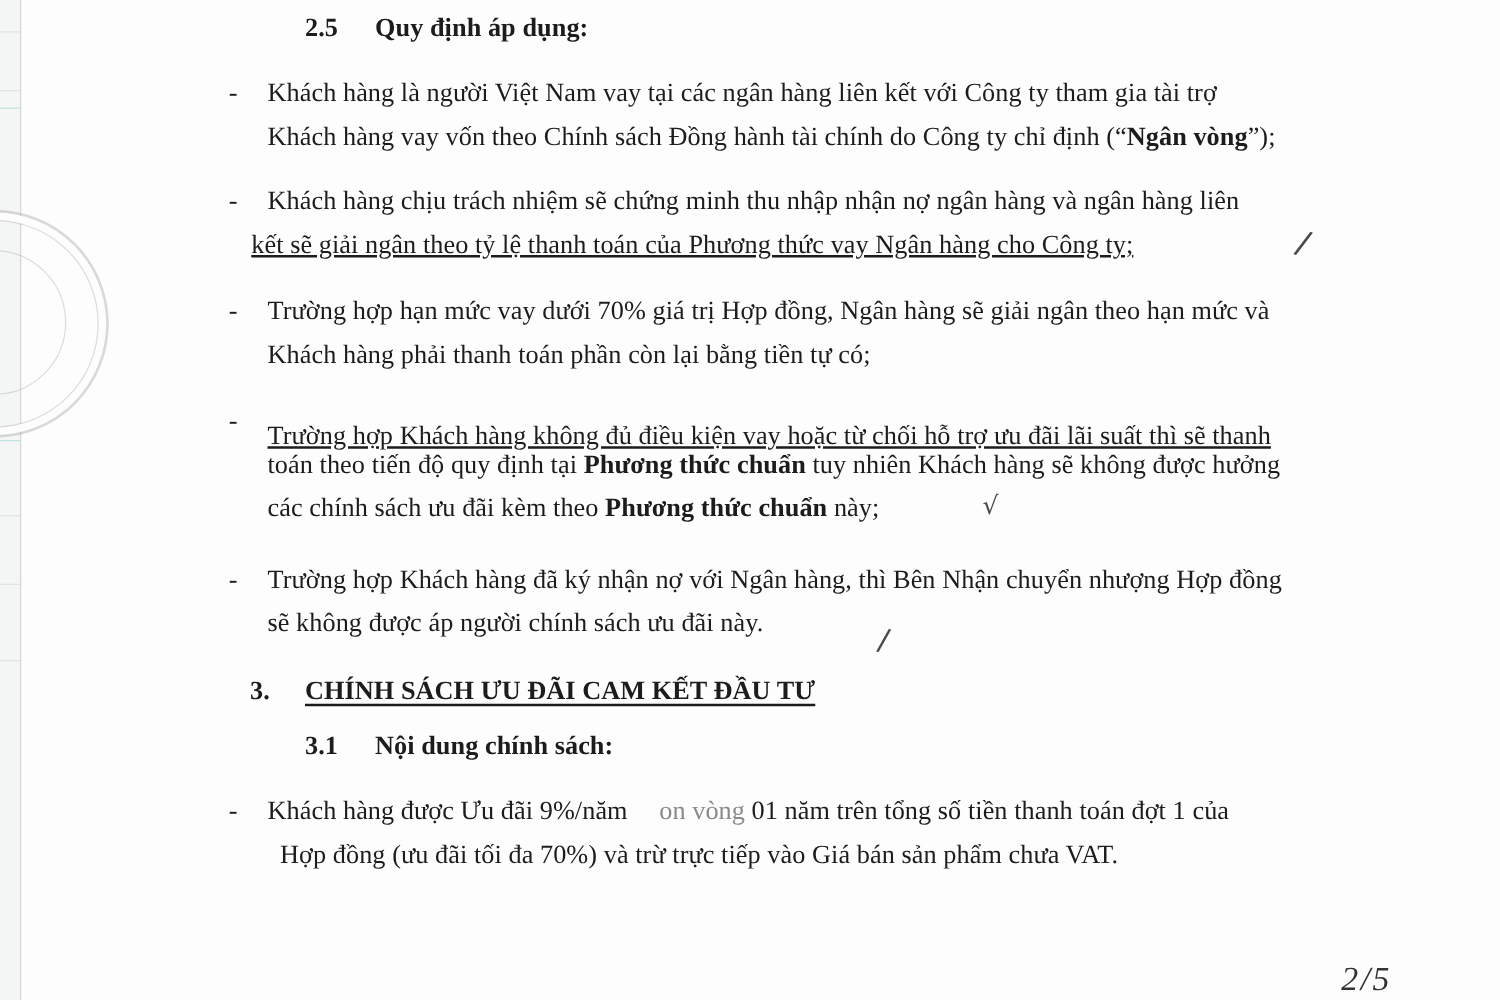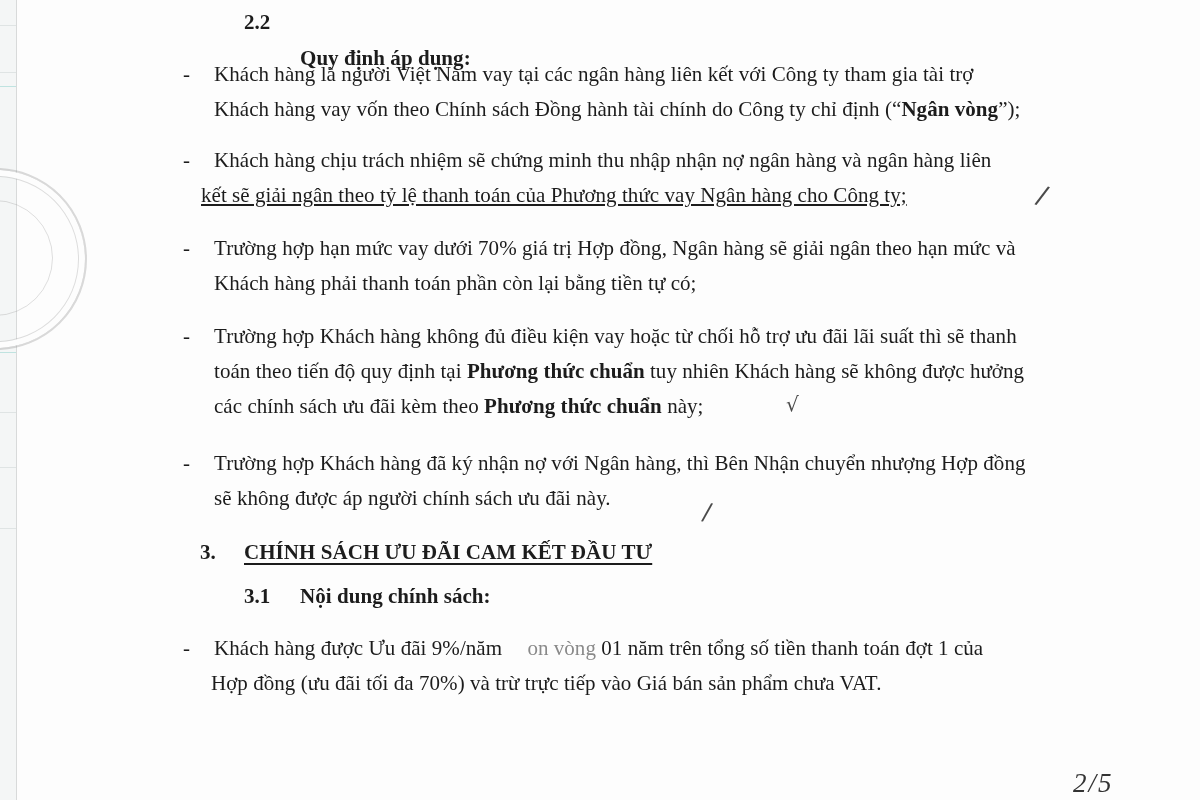--- a/index.html
+++ b/index.html
@@ -41,40 +41,40 @@
   <div class="tick" style="top:72px"></div>
   <div class="tick teal" style="top:86px"></div>
   <div class="tick teal" style="top:352px"></div>
   <div class="tick" style="top:412px"></div>
   <div class="tick" style="top:467px"></div>
   <div class="tick" style="top:528px"></div>
 </div>
 
 <div class="stamp"></div>
 
-<div class="heading-num" style="left:244px; top:10px;">2.2</div>
-<div class="line bold" style="left:300px; top:10px;margin-top:36px;">Quy định áp dụng:</div>
+<div class="heading-num" style="left:244px; top:10px;">2.5</div>
+<div class="line bold" style="left:300px; top:10px;">Quy định áp dụng:</div>
 
 <div class="dash" style="top:62px;">-</div>
 <div class="line" style="left:214px; top:62px;">Khách hàng là người Việt Nam vay tại các ngân hàng liên kết với Công ty tham gia tài trợ</div>
 <div class="line" style="left:214px; top:97px;">
   <span>Khách hàng vay vốn theo Chính sách Đồng hành tài chính do Công ty chỉ định (“</span><span class="bold">Ngân vòng</span><span>”);</span>
 </div>
 
 <div class="dash" style="top:148px;">-</div>
 <div class="line" style="left:214px; top:148px;">Khách hàng chịu trách nhiệm sẽ chứng minh thu nhập nhận nợ ngân hàng và ngân hàng liên</div>
 <div class="line" style="left:201px; top:183px;text-decoration:underline;">kết sẽ giải ngân theo tỷ lệ thanh toán của Phương thức vay Ngân hàng cho Công ty;</div>
 <div class="mark" style="left:1038px; top:180px; transform:rotate(20deg); font-size:26px;">/</div>
 
 <div class="dash" style="top:236px;">-</div>
 <div class="line" style="left:214px; top:236px;">Trường hợp hạn mức vay dưới 70% giá trị Hợp đồng, Ngân hàng sẽ giải ngân theo hạn mức và</div>
 <div class="line" style="left:214px; top:271px;">Khách hàng phải thanh toán phần còn lại bằng tiền tự có;</div>
 
 <div class="dash" style="top:324px;">-</div>
-<div class="line" style="left:214px; top:324px;">Trường hợp Khách hàng không đủ điều kiện vay hoặc từ chối hỗ trợ ưu đãi lãi suất thì sẽ thanh</div>
+<div class="line" style="left:214px; top:336px;text-decoration:underline;">Trường hợp Khách hàng không đủ điều kiện vay hoặc từ chối hỗ trợ ưu đãi lãi suất thì sẽ thanh</div>
 <div class="line" style="left:214px; top:359px;">
   <span>toán theo tiến độ quy định tại </span><span class="bold">Phương thức chuẩn</span><span> tuy nhiên Khách hàng sẽ không được hưởng</span>
 </div>
 <div class="line" style="left:214px; top:394px;">
   <span>các chính sách ưu đãi kèm theo </span><span class="bold">Phương thức chuẩn</span><span> này;</span>
 </div>
 <div class="mark" style="left:786px; top:392px; font-size:20px;">√</div>
 
 <div class="dash" style="top:451px;">-</div>
 <div class="line" style="left:214px; top:451px;">Trường hợp Khách hàng đã ký nhận nợ với Ngân hàng, thì Bên Nhận chuyển nhượng Hợp đồng</div>
@@ -84,15 +84,15 @@
 <div class="heading-num" style="left:200px; top:540px;">3.</div>
 <div class="line bold h3" style="left:244px; top:540px;">CHÍNH SÁCH ƯU ĐÃI CAM KẾT ĐẦU TƯ</div>
 
 <div class="heading-num" style="left:244px; top:584px;text-align:right;">3.1</div>
 <div class="line bold" style="left:300px; top:584px;text-align:right;">Nội dung chính sách:</div>
 
 <div class="dash" style="top:636px;">-</div>
 <div class="line" style="left:214px; top:636px;">
   <span>Khách hàng được Ưu đãi 9%/năm </span><span class="faded">on  vòng</span><span> 01 năm trên tổng số tiền thanh toán đợt 1 của</span>
 </div>
-<div class="line" style="left:211px; top:671px;">Hợp đồng (ưu đãi tối đa 70%) và trừ trực tiếp vào Giá bán sản phẩm chưa VAT.</div>
+<div class="line" style="left:224px; top:671px;">Hợp đồng (ưu đãi tối đa 70%) và trừ trực tiếp vào Giá bán sản phẩm chưa VAT.</div>
 
 <div class="page-num">2/5</div>
 
 </body></html>

